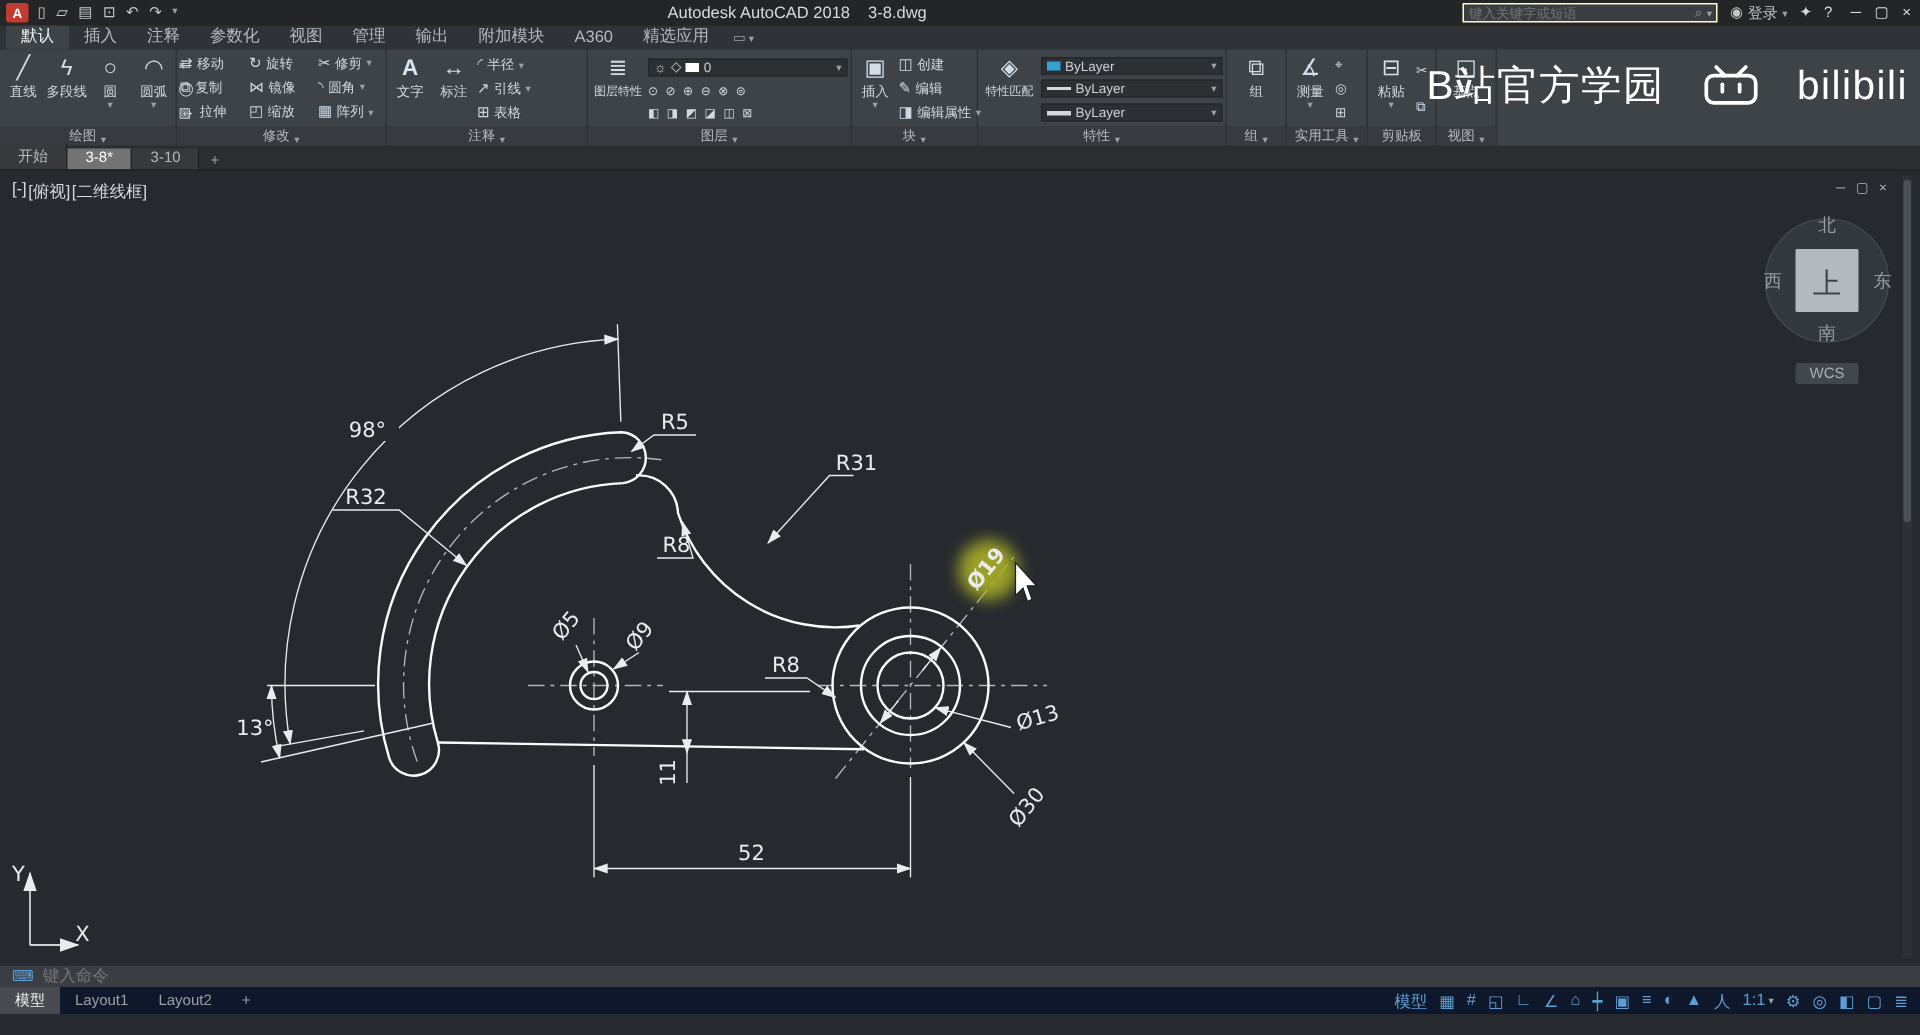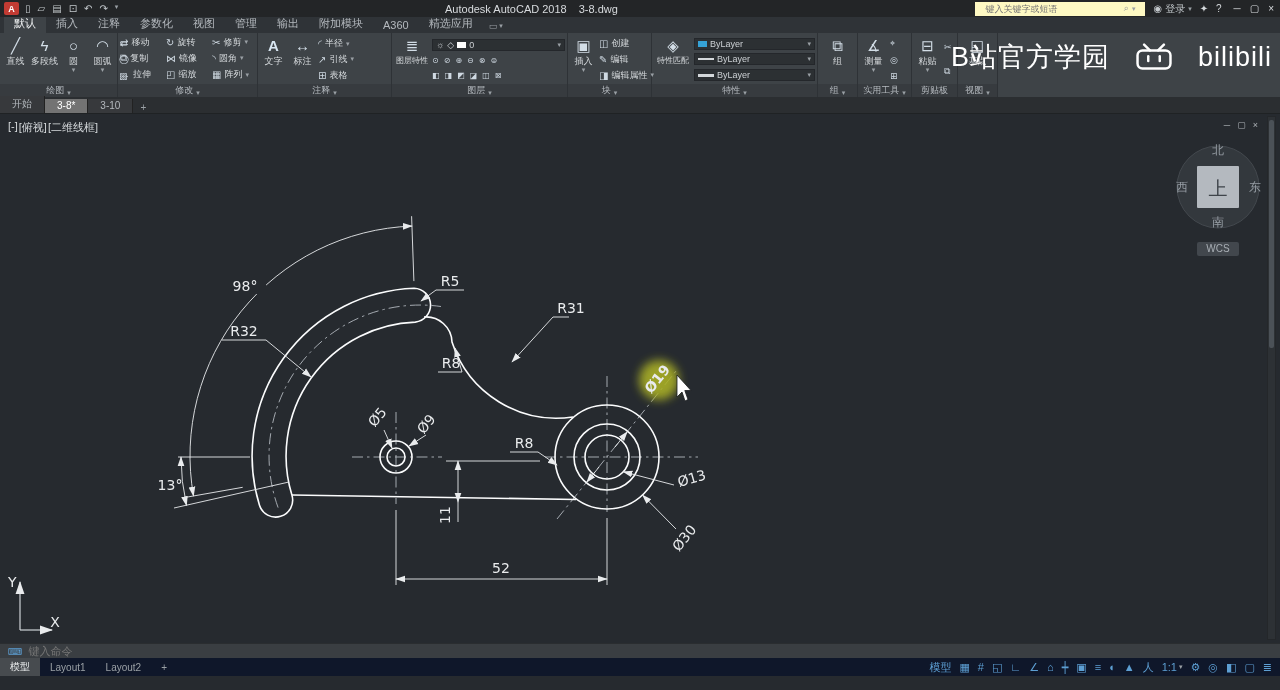--- a/index.html
+++ b/index.html
@@ -7,21 +7,21 @@
   .app{position:relative;width:1280px;height:690px;background:#262a2f;overflow:hidden;
        font-family:"Liberation Sans","DejaVu Sans",sans-serif;color:#d4d8db}
 
   
   .titlebar{height:17px;background:#232527;display:flex;align-items:center;font-size:10px;gap:6px;padding:0 4px;position:relative}
   .logo{width:15px;height:13px;background:#c23b33;color:#fff;font-weight:bold;font-size:9px;display:flex;align-items:center;justify-content:center;border-radius:2px}
   .qat{display:flex;gap:7px;color:#c3c8cc;font-size:10px}
   .tb-title{position:absolute;left:445px;color:#d8dbde;font-size:11px;white-space:nowrap}
   .tb-title span{margin-right:12px}
   .tb-right{margin-left:auto;display:flex;align-items:center;gap:8px}
-  .searchbox{width:170px;height:13px;background:#3a3e42;border:7px solid #fef9c3;display:flex;align-items:center;font-size:9px;color:#8d9399;padding:0 3px;gap:3px}
+  .searchbox{width:170px;height:13px;background:#3a3e42;border:1px solid #fef9c3;display:flex;align-items:center;font-size:9px;color:#8d9399;padding:0 3px;gap:3px}
   .searchbox input{flex:1;background:transparent;border:none;outline:none;color:#aab0b5;font-size:9px;min-width:0;font-family:inherit}
   .signin{display:flex;align-items:center;gap:3px;color:#c3c8cc}
   .winctl{display:flex;gap:9px;color:#dadde0;font-size:10px;margin-left:4px;margin-right:2px}
 
   
   .rtabs{height:16px;background:#2f3337;display:flex;align-items:flex-end;padding-left:4px;font-size:11px}
   .rtab{padding:1px 10px 2px;color:#b4b9be;white-space:nowrap}
   .rtab.active{background:#3e4347;color:#eceeef}
   .rtab-collapse{margin-left:6px;color:#9aa0a5;font-size:9px;padding-bottom:2px;display:flex;gap:2px;align-items:center}
 

